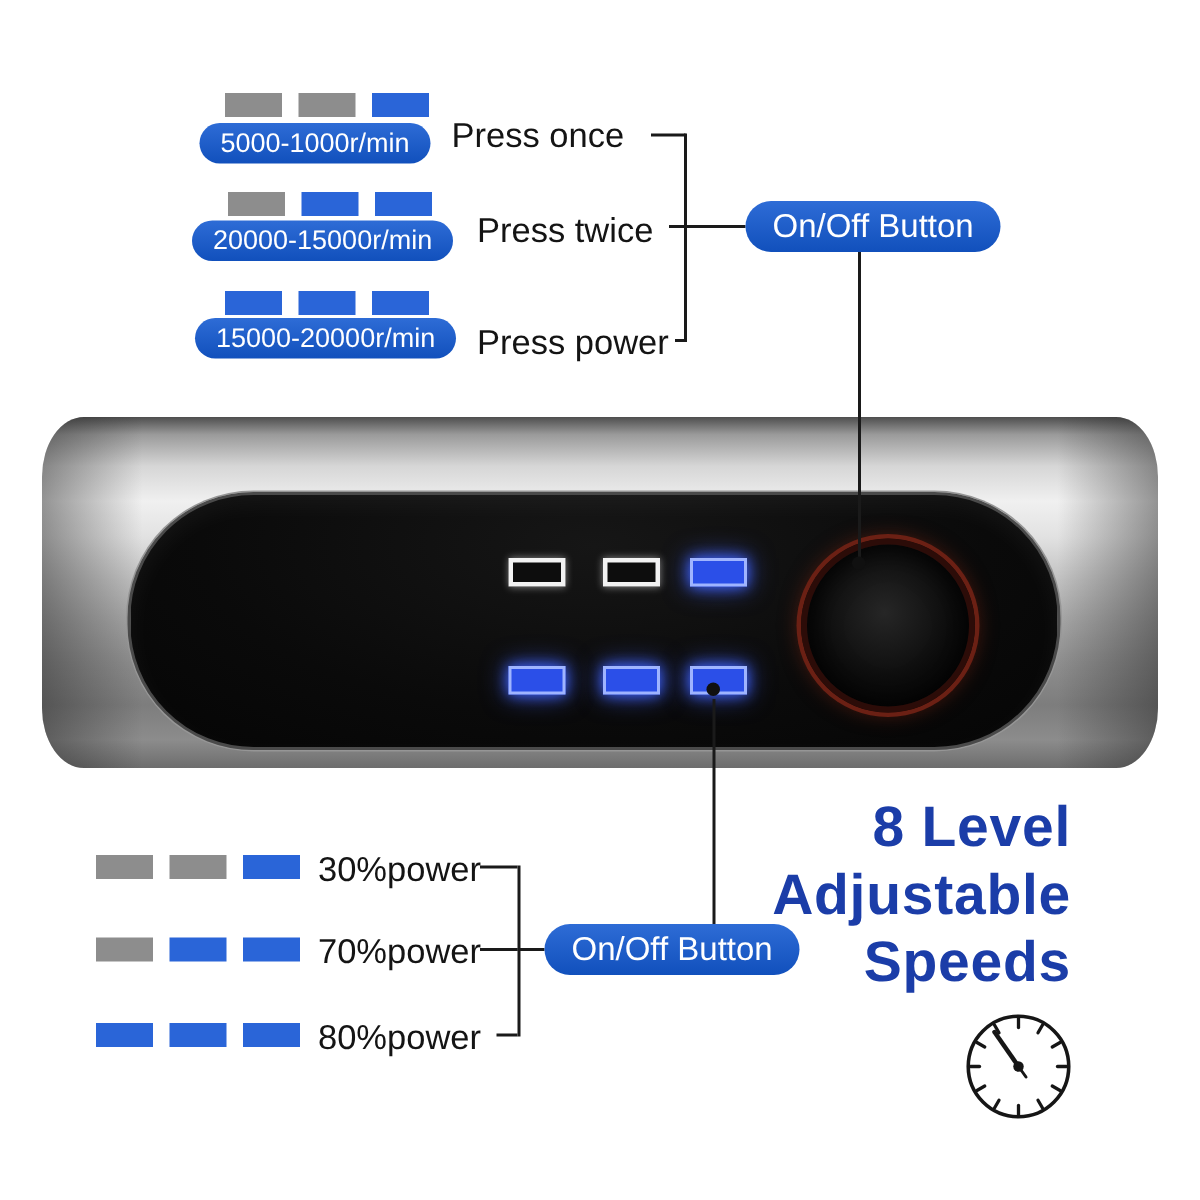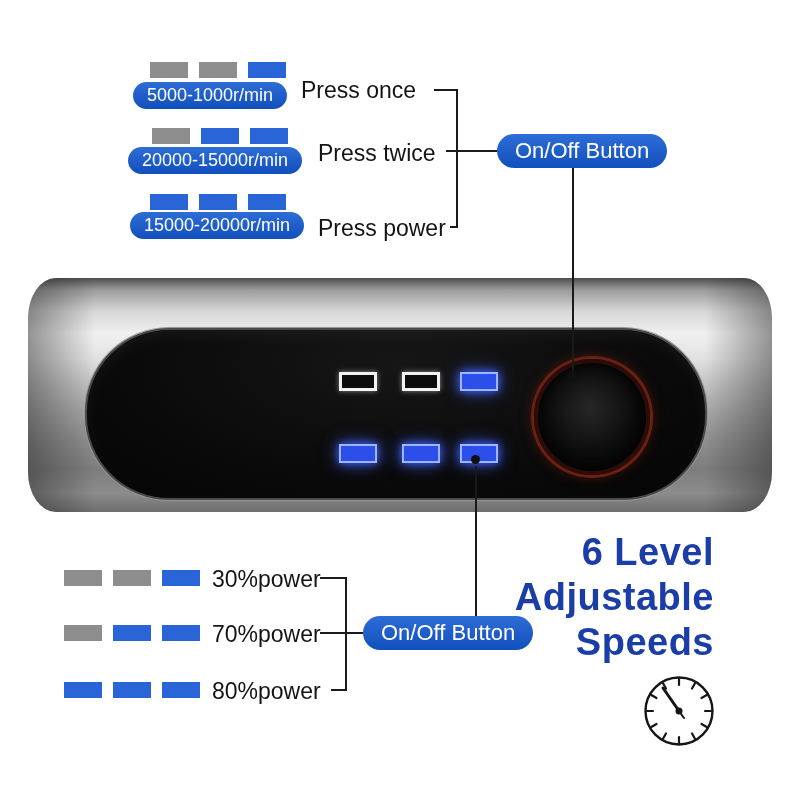--- a/index.html
+++ b/index.html
@@ -134,21 +134,21 @@
   <div class="line" style="left:320px;top:632px;width:25px;height:2px"></div>
   <div class="line" style="left:331px;top:689px;width:14px;height:2px"></div>
   <div class="line" style="left:345px;top:577px;width:2px;height:114px"></div>
   <div class="line" style="left:345px;top:632px;width:18px;height:2px"></div>
 
   <div class="pill big" style="left:363px;top:616px">On/Off Button</div>
   <div class="line" style="left:475px;top:466px;width:2px;height:152px"></div>
   <div class="dot" style="left:471px;top:455px"></div>
 
   <div class="headline">
-    <div>6 Level</div>
+    <div>8 Level</div>
     <div>Adjustable</div>
     <div>Speeds</div>
   </div>
 
   <svg class="gauge" width="78" height="78" viewBox="0 0 78 78">
     <circle cx="39" cy="39" r="33.5" fill="none" stroke="#161616" stroke-width="2.4"></circle>
     <g stroke="#161616" stroke-width="2.2" stroke-linecap="round">
       <line x1="71" y1="39" x2="65" y2="39"></line>
       <line x1="66.7" y1="55" x2="61.5" y2="52"></line>
       <line x1="55" y1="66.7" x2="52" y2="61.5"></line>

